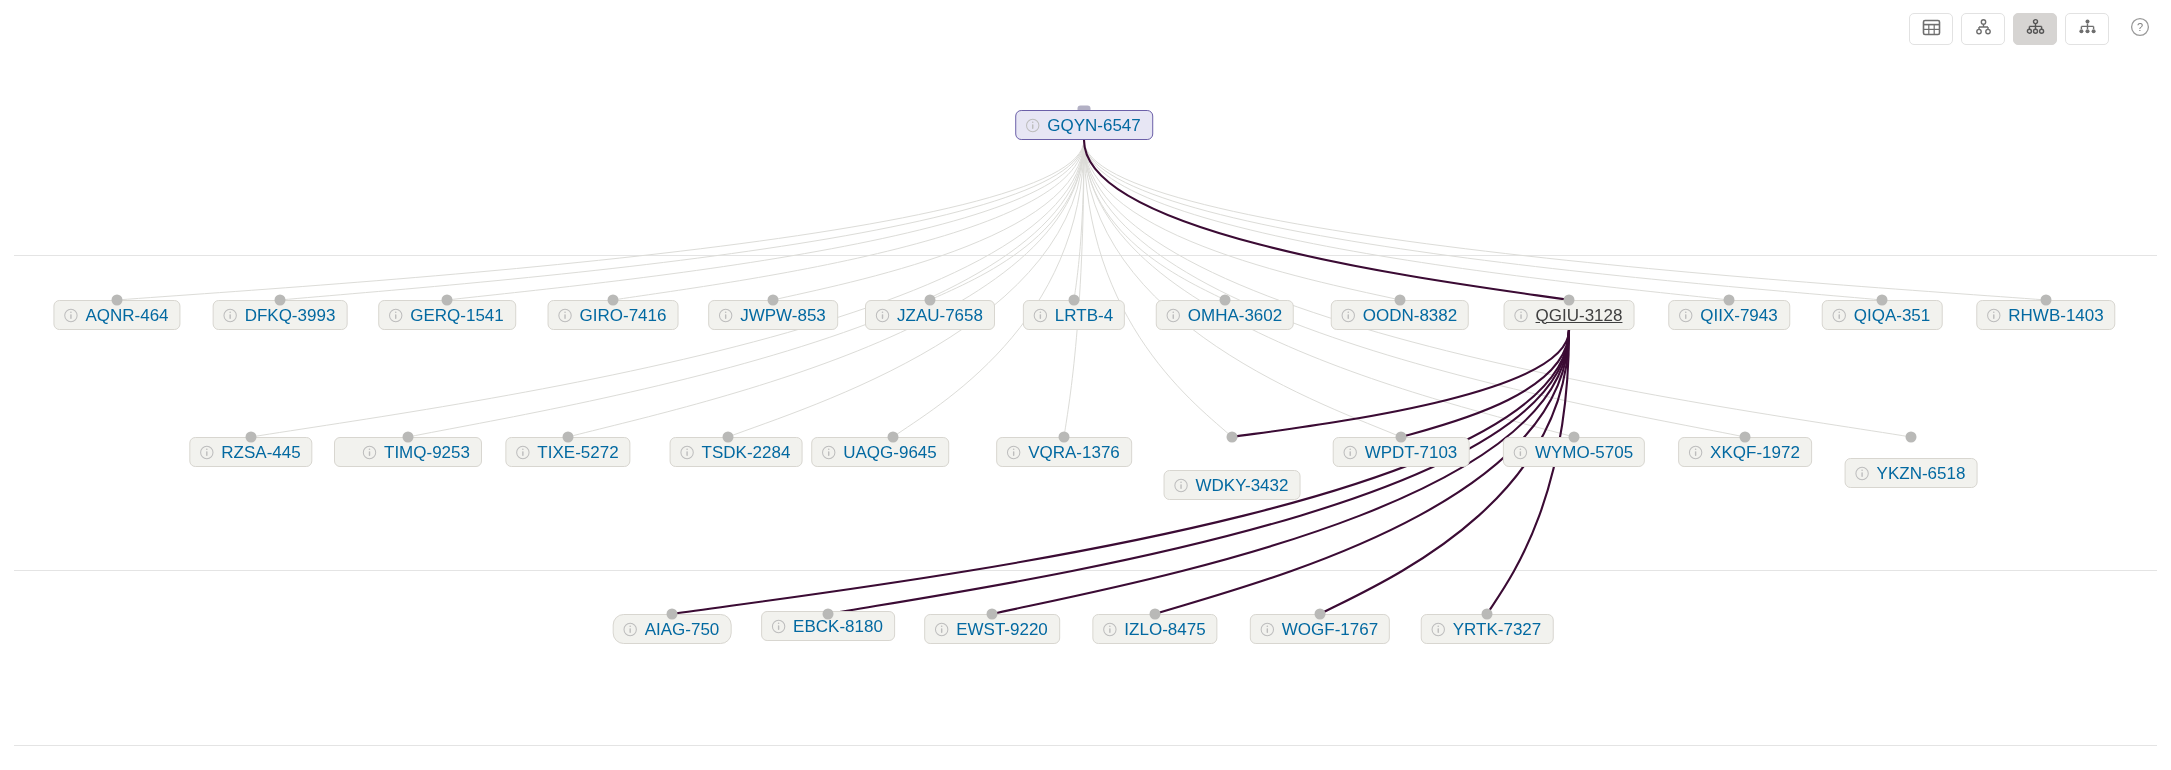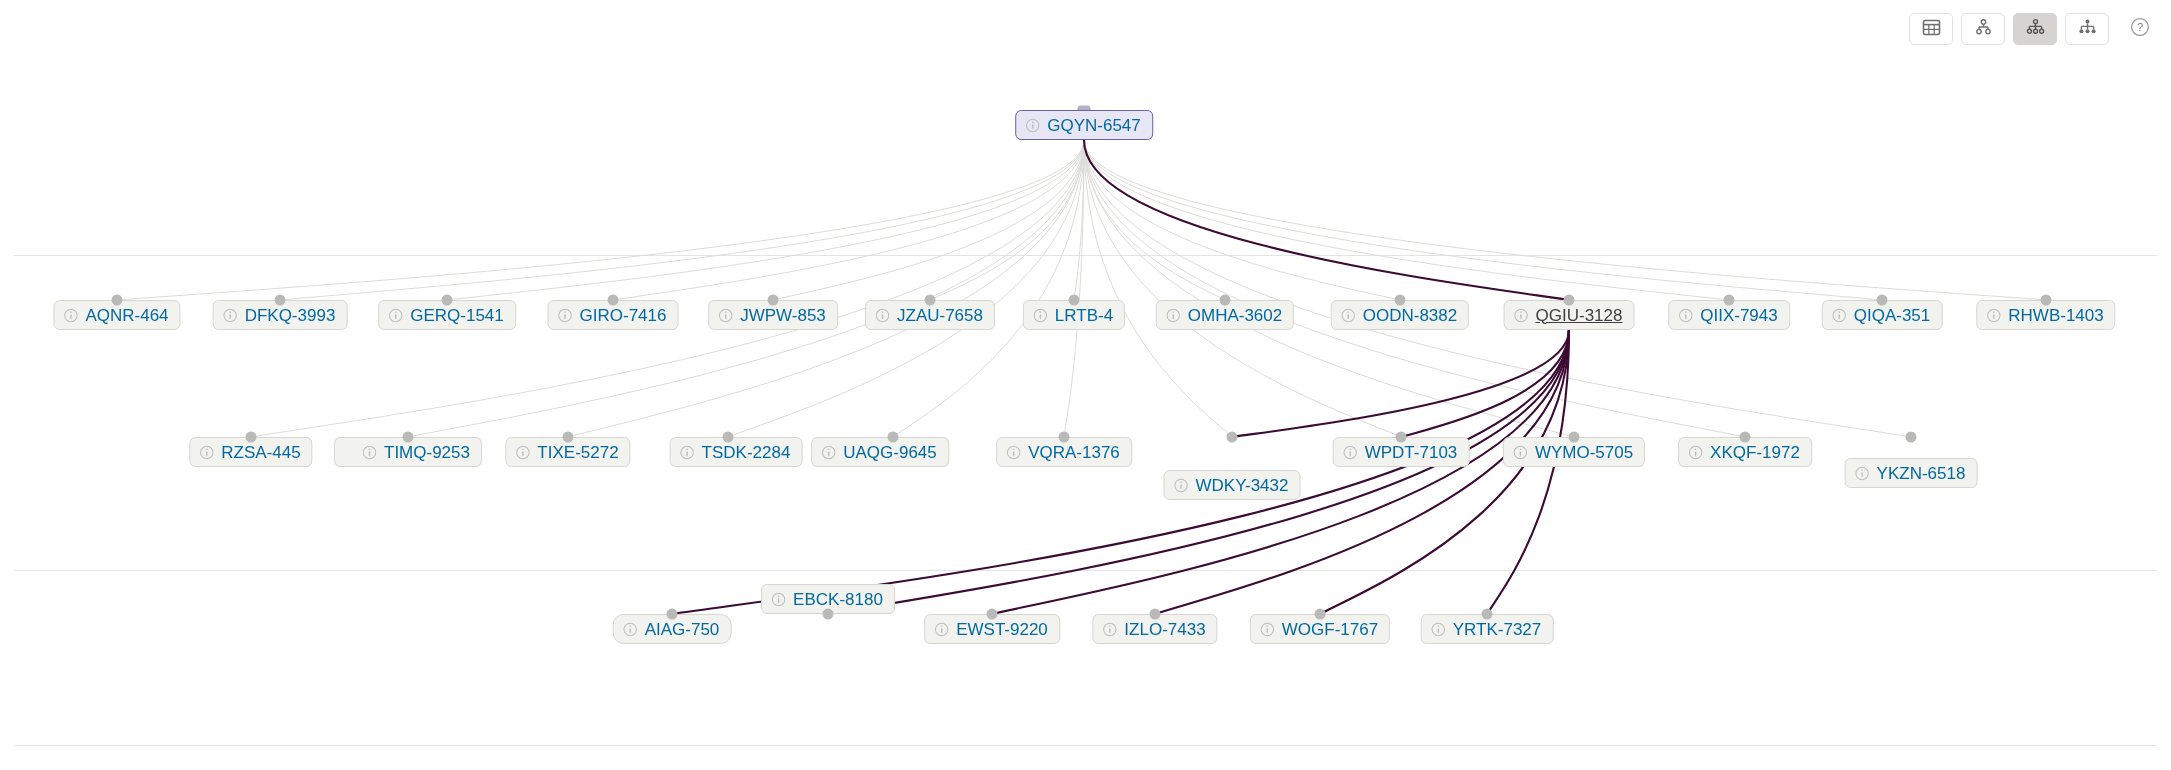--- a/index.html
+++ b/index.html
@@ -406,21 +406,21 @@
       <div class="port" style="left: 1911px; top: 437px; background: rgb(185, 185, 183);"></div>
       <div class="node" style="left: 672px; top: 614px; border-radius: 11px;">
         <svg class="info-icon" viewBox="0 0 16 16">
           <circle cx="8" cy="8" r="6.6" fill="none" stroke="#bdbdbd" stroke-width="1.1"></circle>
           <circle cx="8" cy="4.6" r="0.85" fill="#bdbdbd"></circle>
           <rect x="7.25" y="6.6" width="1.5" height="5" rx="0.7" fill="#bdbdbd"></rect>
         </svg>
         <span class="label">AIAG-750</span>
       </div>
       <div class="port" style="left: 672px; top: 614px; background: rgb(185, 185, 183);"></div>
-      <div class="node" style="left: 828px; top: 584px; align-items: center;">
+      <div class="node" style="left: 828px; top: 611px; align-items: center;">
         <svg class="info-icon" viewBox="0 0 16 16">
           <circle cx="8" cy="8" r="6.6" fill="none" stroke="#bdbdbd" stroke-width="1.1"></circle>
           <circle cx="8" cy="4.6" r="0.85" fill="#bdbdbd"></circle>
           <rect x="7.25" y="6.6" width="1.5" height="5" rx="0.7" fill="#bdbdbd"></rect>
         </svg>
         <span class="label">EBCK-8180</span>
       </div>
       <div class="port" style="left: 828px; top: 614px; background: rgb(185, 185, 183);"></div>
       <div class="node" style="left: 992px; top: 614px;">
         <svg class="info-icon" viewBox="0 0 16 16">
@@ -430,21 +430,21 @@
         </svg>
         <span class="label">EWST-9220</span>
       </div>
       <div class="port" style="left: 992px; top: 614px; background: rgb(185, 185, 183);"></div>
       <div class="node" style="left: 1155px; top: 614px;">
         <svg class="info-icon" viewBox="0 0 16 16">
           <circle cx="8" cy="8" r="6.6" fill="none" stroke="#bdbdbd" stroke-width="1.1"></circle>
           <circle cx="8" cy="4.6" r="0.85" fill="#bdbdbd"></circle>
           <rect x="7.25" y="6.6" width="1.5" height="5" rx="0.7" fill="#bdbdbd"></rect>
         </svg>
-        <span class="label">IZLO-7433</span>
+        <span class="label">IZLO-8475</span>
       </div>
       <div class="port" style="left: 1155px; top: 614px; background: rgb(185, 185, 183);"></div>
       <div class="node" style="left: 1320px; top: 614px;">
         <svg class="info-icon" viewBox="0 0 16 16">
           <circle cx="8" cy="8" r="6.6" fill="none" stroke="#bdbdbd" stroke-width="1.1"></circle>
           <circle cx="8" cy="4.6" r="0.85" fill="#bdbdbd"></circle>
           <rect x="7.25" y="6.6" width="1.5" height="5" rx="0.7" fill="#bdbdbd"></rect>
         </svg>
         <span class="label">WOGF-1767</span>
       </div>

